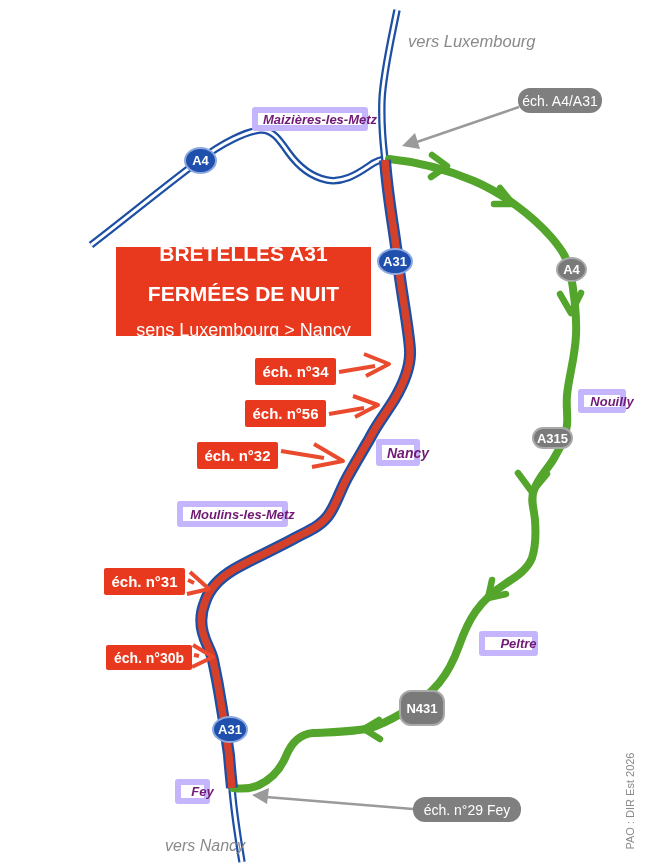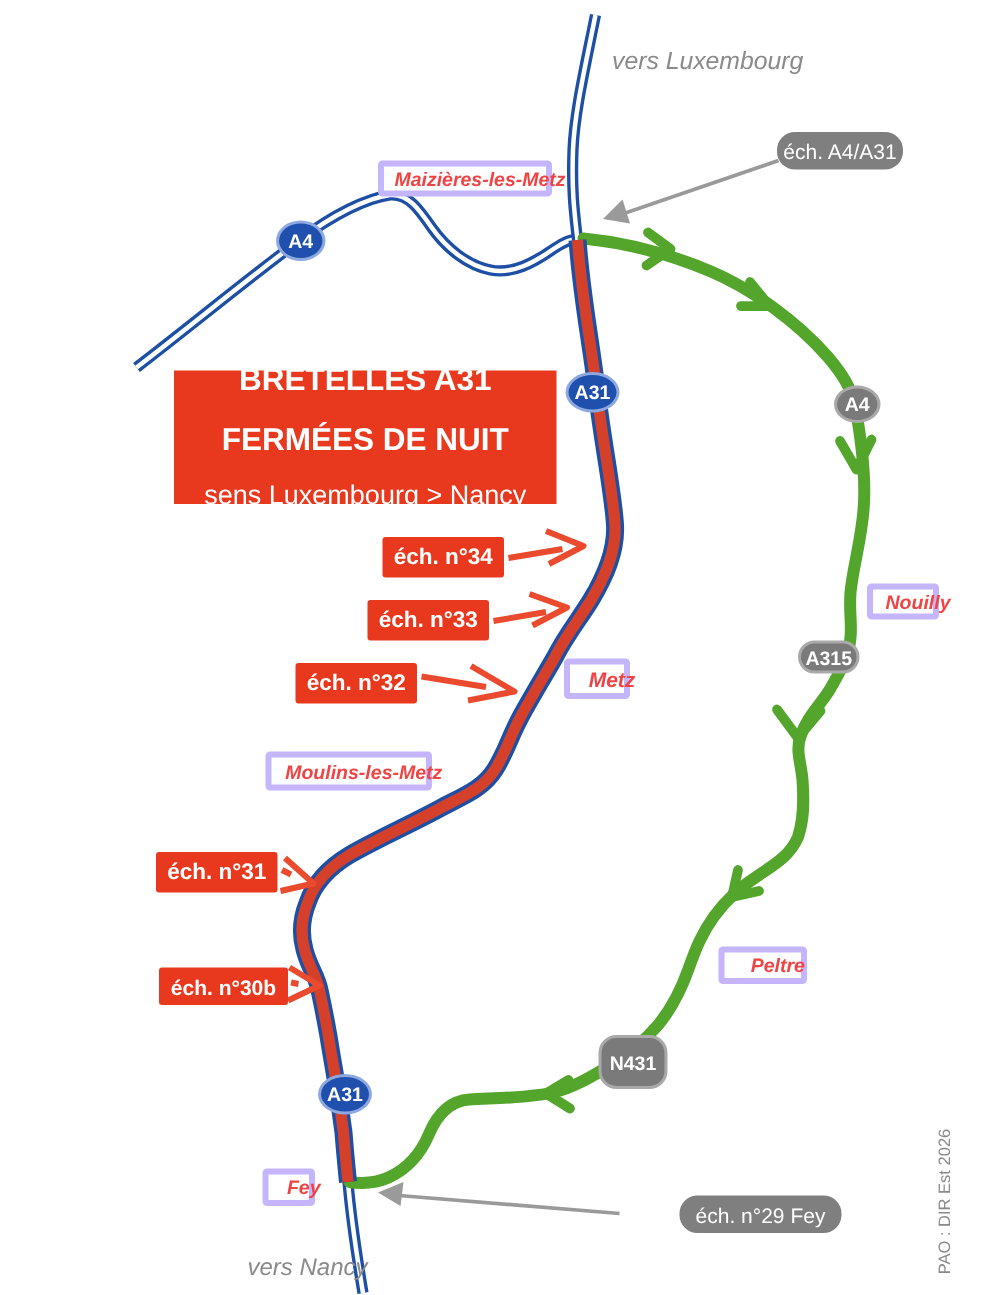--- a/index.html
+++ b/index.html
@@ -3,22 +3,22 @@
 <meta charset="utf-8">
 <style>
   html,body { margin:0; padding:0; background:#ffffff; }
   .canvas {
     position:relative; width:660px; height:863px; background:#ffffff;
     overflow:hidden; font-family:"Liberation Sans", sans-serif;
   }
   .map-svg { position:absolute; left:0; top:0; }
 
   .place-box {
-    position:absolute; background:#ffffff; border:4px solid #c4b5fd; border-radius:3px;
-    color:#ef4444; font-weight:bold; font-style:italic; font-size:13px;
+    position:absolute; background:#ffffff; border:6px solid #c4b5fd; border-radius:3px;
+    color:#701a75; font-weight:bold; font-style:italic; font-size:13px;
     display:flex; align-items:center; justify-content:center; white-space:nowrap; box-sizing:border-box;padding-left:20px;
   }
   .red-box {
     position:absolute; background:#e8391f; color:#ffffff; font-weight:bold; font-size:15px;
     display:flex; align-items:center; justify-content:center; white-space:nowrap; border-radius:2px; box-sizing:border-box;
   }
   .gray-box {
     position:absolute; background:#7f7f7f; color:#ffffff; font-size:14px;
     display:flex; align-items:center; justify-content:center; white-space:nowrap; border-radius:12px; box-sizing:border-box;
   }
@@ -111,31 +111,31 @@
   <div class="dir-label" style="left:408px; top:32px;">vers Luxembourg</div>
   <div class="dir-label" style="left:133px; top:837px; font-size:16px;margin-left:32px;">vers Nancy</div>
 
   <div class="title-box">
     <div class="l-big">BRETELLES A31</div>
     <div class="l-big">FERMÉES DE NUIT</div>
     <div class="l-small">sens Luxembourg &gt; Nancy</div>
   </div>
 
   <div class="place-box" style="left:252px; top:107px; width:116px; height:24px;">Maizières-les-Metz</div>
-  <div class="place-box" style="left:376px; top:439px; width:44px; height:27px; font-size:14px;">Metz</div>
+  <div class="place-box" style="left:376px; top:439px; width:44px; height:27px; font-size:14px;">Nancy</div>
   <div class="place-box" style="left:177px; top:501px; width:111px; height:26px;">Moulins-les-Metz</div>
   <div class="place-box" style="left:578px; top:389px; width:48px; height:24px;">Nouilly</div>
   <div class="place-box" style="left:479px; top:631px; width:59px; height:25px;">Peltre</div>
   <div class="place-box" style="left:175px; top:779px; width:35px; height:25px;">Fey</div>
 
   <div class="gray-box" style="left:518px; top:88px; width:84px; height:25px;">éch. A4/A31</div>
-  <div class="gray-box" style="left:413px; top:797px; width:108px; height:25px;margin-left:40px;">éch. n°29 Fey</div>
+  <div class="gray-box" style="left:413px; top:797px; width:108px; height:25px;">éch. n°29 Fey</div>
 
   <div class="red-box" style="left:255px; top:358px; width:81px; height:27px;">éch. n°34</div>
-  <div class="red-box" style="left:245px; top:400px; width:81px; height:27px;">éch. n°33</div>
+  <div class="red-box" style="left:245px; top:400px; width:81px; height:27px;">éch. n°56</div>
   <div class="red-box" style="left:197px; top:442px; width:81px; height:27px;">éch. n°32</div>
   <div class="red-box" style="left:104px; top:568px; width:81px; height:27px;">éch. n°31</div>
   <div class="red-box" style="left:106px; top:645px; width:86px; height:25px; font-size:14px;">éch. n°30b</div>
 
   <div class="badge badge-blue" style="left:184px; top:147px; width:33px; height:27px;">A4</div>
   <div class="badge badge-blue" style="left:377px; top:248px; width:36px; height:27px;">A31</div>
   <div class="badge badge-blue" style="left:212px; top:716px; width:36px; height:27px;">A31</div>
   <div class="badge badge-gray" style="left:556px; top:257px; width:31px; height:25px;">A4</div>
   <div class="badge badge-pill" style="left:532px; top:427px; width:41px; height:22px;text-align:right;">A315</div>
   <div class="badge badge-pill" style="left:399px; top:690px; width:46px; height:36px;">N431</div>

